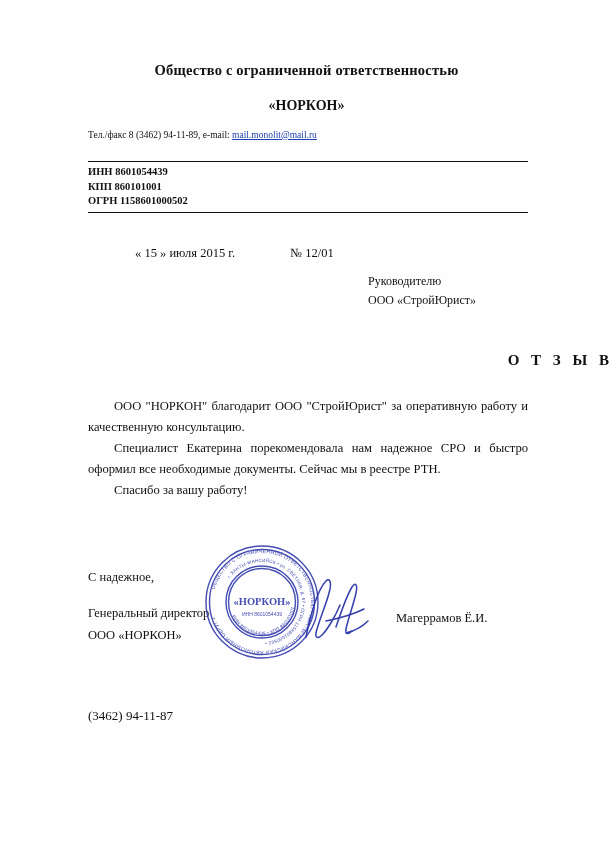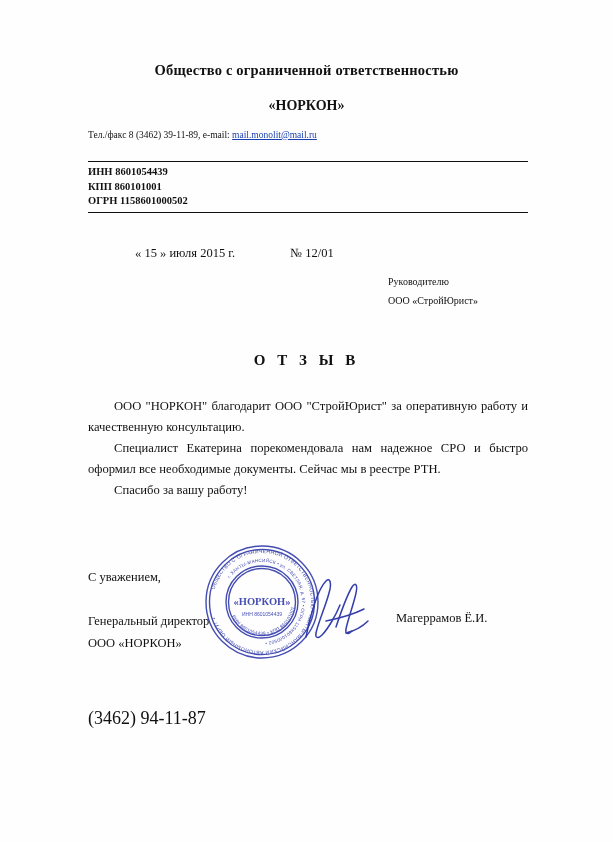--- a/index.html
+++ b/index.html
@@ -87,32 +87,32 @@
     font-size: 12.5px;
     color: #111;
     margin-left: 47px;
   }
   .date-line .num {
     margin-left: 52px;
   }
 
   .addressee {
     position: absolute;
-    left: 388px;
+    left: 368px;
     top: 272px;
-    font-size: 10px;
+    font-size: 12px;
     color: #111;
     line-height: 19px;
   }
 
   .doc-title {
     position: absolute;
     left: 0; right: 0;
     top: 352px;
-    text-align: center;
+    text-align: right;
     font-size: 15px;
     font-weight: bold;
     letter-spacing: 4px;
     color: #111;
   }
 
   .body-text {
     position: absolute;
     left: 88px;
     top: 396px;
@@ -129,34 +129,34 @@
 
   .sign-left {
     position: absolute;
     left: 88px;
     top: 566px;
     font-size: 12.5px;
     color: #111;
     line-height: 22px;
   }
   .sign-left .role {
-    margin-top: 22px;
+    margin-top: 14px;
   }
   .sign-name {
     position: absolute;
     left: 396px;
     top: 611px;
     font-size: 12.5px;
     color: #111;
   }
   .phone {
     position: absolute;
     left: 88px;
     top: 708px;
-    font-size: 18px;
+    font-size: 13px;
     color: #111;
   }
 
   
   .stamp {
     position: absolute;
     left: 203px;
     top: 543px;
     width: 118px;
     height: 118px;
@@ -179,21 +179,21 @@
 <body>
 
 <div class="page">
   <div class="sheet">
 
     <div class="hdr-company">Общество с ограниченной ответственностью</div>
     <div class="hdr-name">«НОРКОН»</div>
 
     <div class="addr">
       <div>
-        <span>Тел./факс  8 (3462) 39-11-89, e-mail: </span><a href="#">mail.monolit@mail.ru</a>
+        <span>Тел./факс  8 (3462) 94-11-89, e-mail: </span><a href="#">mail.monolit@mail.ru</a>
       </div>
     </div>
 
     <div class="rule rule-top"></div>
 
     <div class="req">
       <div>ИНН 8601054439</div>
       <div>КПП 860101001</div>
       <div>ОГРН 1158601000502</div>
     </div>
@@ -212,21 +212,21 @@
 
     <div class="doc-title">О Т З Ы В</div>
 
     <div class="body-text">
       <p>ООО "НОРКОН" благодарит ООО "СтройЮрист" за оперативную работу и качественную консультацию.</p>
       <p>Специалист  Екатерина  порекомендовала  нам  надежное  СРО  и быстро оформил все необходимые документы. Сейчас мы в реестре РТН.</p>
       <p>Спасибо за вашу работу!</p>
     </div>
 
     <div class="sign-left">
-      <div>С уважением,</div>
+      <div>С надежное,</div>
       <div class="role">Генеральный директор</div>
       <div>ООО «НОРКОН»</div>
     </div>
 
     <div class="sign-name">Магеррамов Ё.И.</div>
 
     <div class="phone">(3462) 94-11-87</div>
 
     <div class="stamp">
       <svg width="118" height="118" viewBox="0 0 118 118" xmlns="http://www.w3.org/2000/svg">

